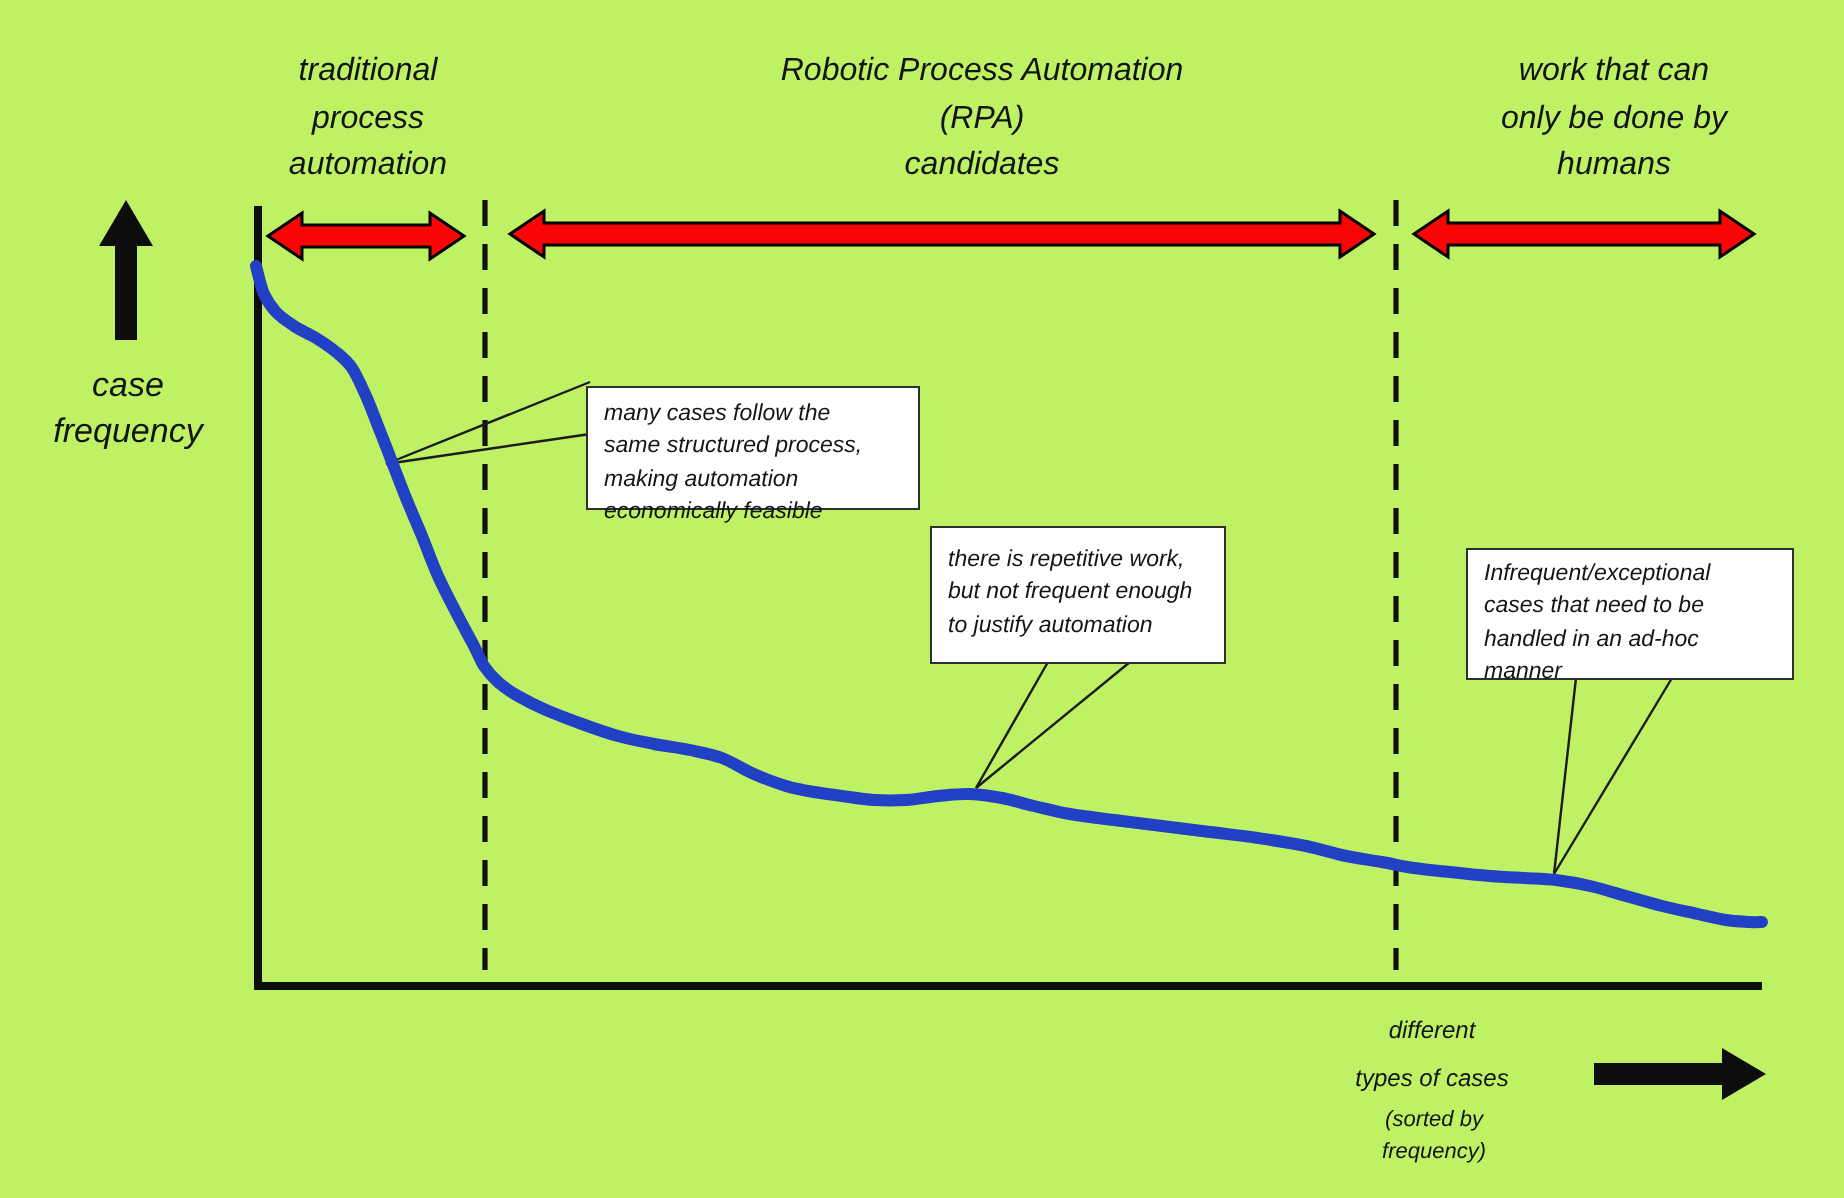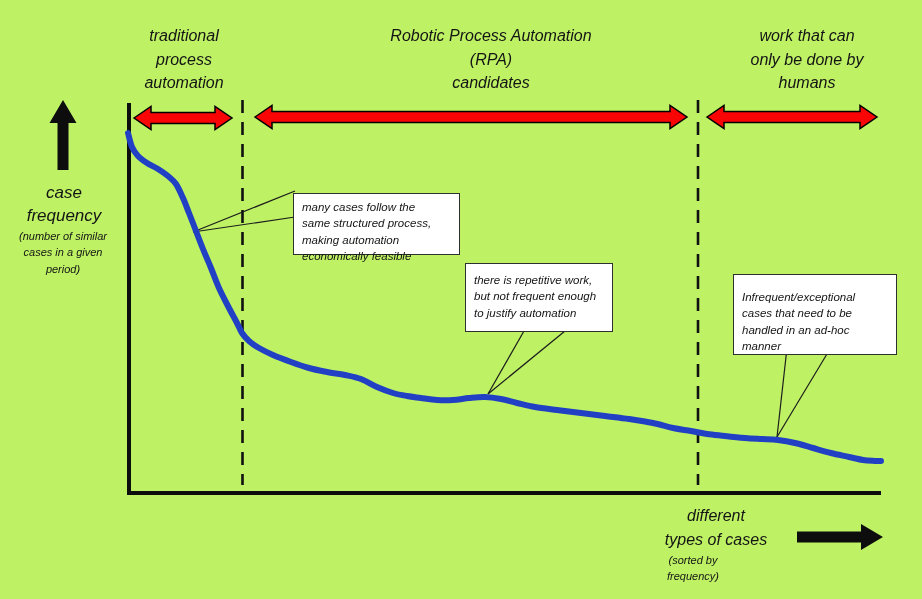--- a/index.html
+++ b/index.html
@@ -25,21 +25,21 @@
     position:absolute;
     z-index:2;
     white-space:pre-line;
     text-align:center;
     transform:translateX(-50%);
     color:var(--text);
   }
   .region-label{font-size:16px;line-height:23.5px;font-weight:400;}
   .axis-title{font-size:17px;line-height:23px;}
   .axis-sub{font-size:11px;line-height:16.3px;}
-  .x-axis-title{font-size:16px;line-height:23.5px;}
+  .x-axis-title{font-size:12px;line-height:23.5px;}
   .x-axis-sub{font-size:11px;line-height:15.5px;}
   .callout{
     position:absolute;
     z-index:3;
     box-sizing:border-box;
     background:#ffffff;
     border:1px solid var(--callout-border);
     font-size:11.5px;
     line-height:16.4px;
     padding:5px 8px;
@@ -88,34 +88,31 @@
 automation</div>
   <div class="lbl region-label" style="left:467px;top:24px;margin-left:24px;">Robotic Process Automation
 (RPA)
 candidates</div>
   <div class="lbl region-label" style="left:790px;top:24px;margin-left:17px;">work that can
 only be done by
 humans</div>
 
   <div class="lbl axis-title" style="left:64px;top:181px;">case
 frequency</div>
-  <div class="lbl axis-sub" style="left:63px;top:228px;">(number of similar
-cases in a given
-period)</div>
 
   <div class="lbl x-axis-title" style="left:716px;top:504px;">different
 types of cases</div>
-  <div class="lbl x-axis-sub" style="left:693px;top:553px;">(sorted by
+  <div class="lbl x-axis-sub" style="left:717px;top:553px;">(sorted by
 frequency)</div>
 
   <div class="callout" style="left:293px;top:166px;width:167px;height:62px;margin-top:27px;">many cases follow the
 same structured process,
 making automation
 economically feasible</div>
   <div class="callout" style="left:465px;top:263px;width:148px;height:69px;padding-top:8px;">there is repetitive work,
 but not frequent enough
 to justify automation</div>
-  <div class="callout" style="left:733px;top:274px;width:164px;height:81px;padding-top:14px;">Infrequent/exceptional
+  <div class="callout" style="left:733px;top:274px;width:164px;height:66px;padding-top:4px;">Infrequent/exceptional
 cases that need to be
 handled in an ad-hoc
 manner</div>
 
 </div>
 
 </body></html>

